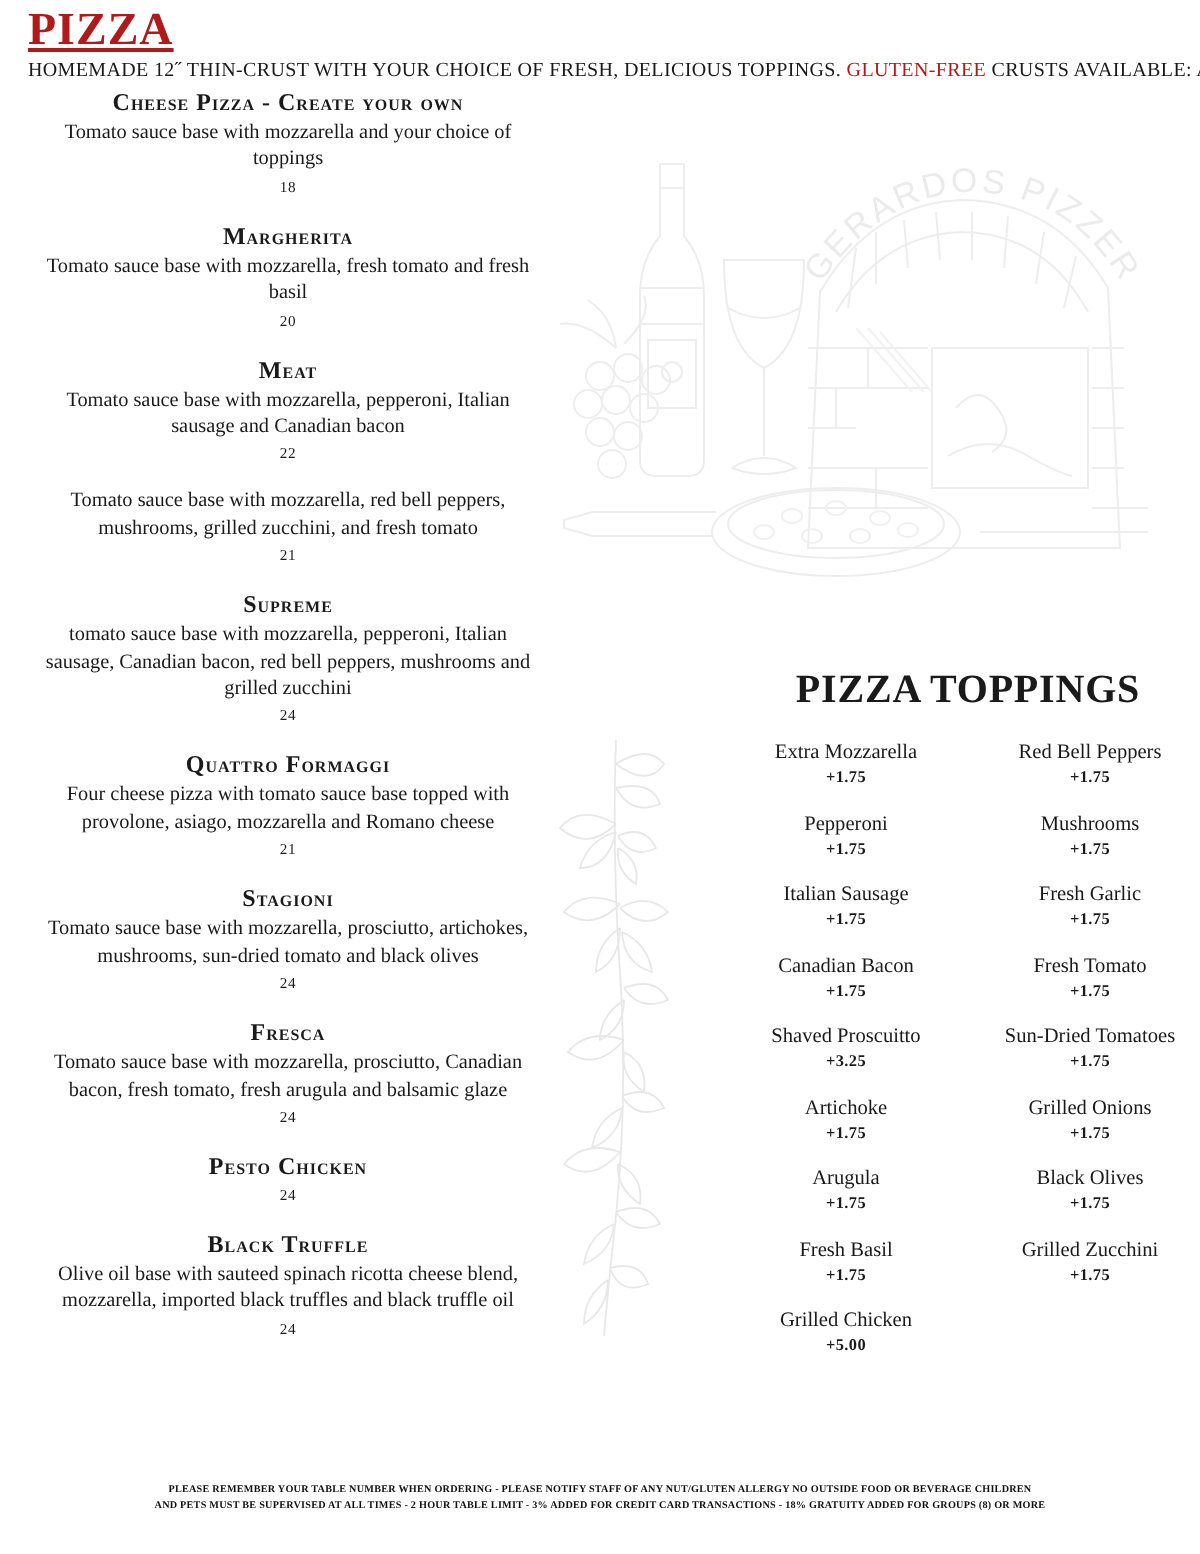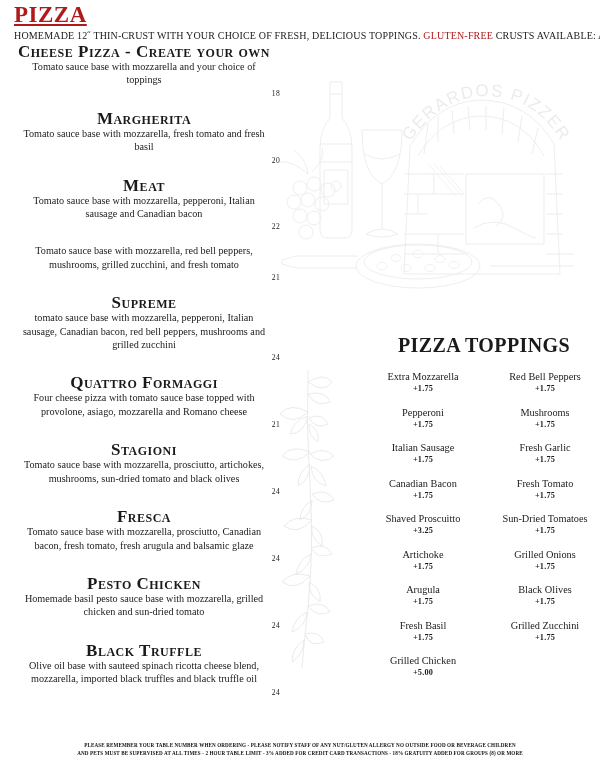--- a/index.html
+++ b/index.html
@@ -66,38 +66,37 @@
     position: absolute;
     left: 8px;
     top: 44px;
     width: 272px;
     text-align: center;
   }
   .pizza {
     margin-bottom: 13px;
   }
   .pizza-name {
-    font-size: 17px;
+    font-size: 12px;
     font-weight: bold;
     font-variant: small-caps;
     letter-spacing: 0.5px;
     line-height: 15px;
     margin-bottom: 1px;
   }
   .pizza-desc {
     font-size: 10.2px;
     line-height: 13.4px;
     padding: 0 14px;
   }
   .pizza-price {
     font-size: 7.6px;
     letter-spacing: 0.3px;
     margin-top: 2px;
     font-variant: small-caps;
-    text-align: right;
   }
 
   
   .toppings-wrap {
     position: absolute;
     left: 364px;
     top: 334px;
     width: 240px;
   }
   .toppings-title {
@@ -304,21 +303,20 @@
       <div class="pizza-desc">Tomato sauce base with mozzarella, prosciutto, artichokes, mushrooms, sun-dried tomato and black olives</div>
       <div class="pizza-price">24</div>
     </div>
     <div class="pizza">
       <div class="pizza-name">Fresca</div>
       <div class="pizza-desc">Tomato sauce base with mozzarella, prosciutto, Canadian bacon, fresh tomato, fresh arugula and balsamic glaze</div>
       <div class="pizza-price">24</div>
     </div>
     <div class="pizza">
       <div class="pizza-name">Pesto Chicken</div>
-      <div class="pizza-desc">Homemade basil pesto sauce base with mozzarella, grilled chicken and sun-dried tomato</div>
       <div class="pizza-price">24</div>
     </div>
     <div class="pizza">
       <div class="pizza-name">Black Truffle</div>
       <div class="pizza-desc">Olive oil base with sauteed spinach ricotta cheese blend, mozzarella, imported black truffles and black truffle oil</div>
       <div class="pizza-price">24</div>
     </div>
   </div>
 
 <div class="toppings-wrap">

